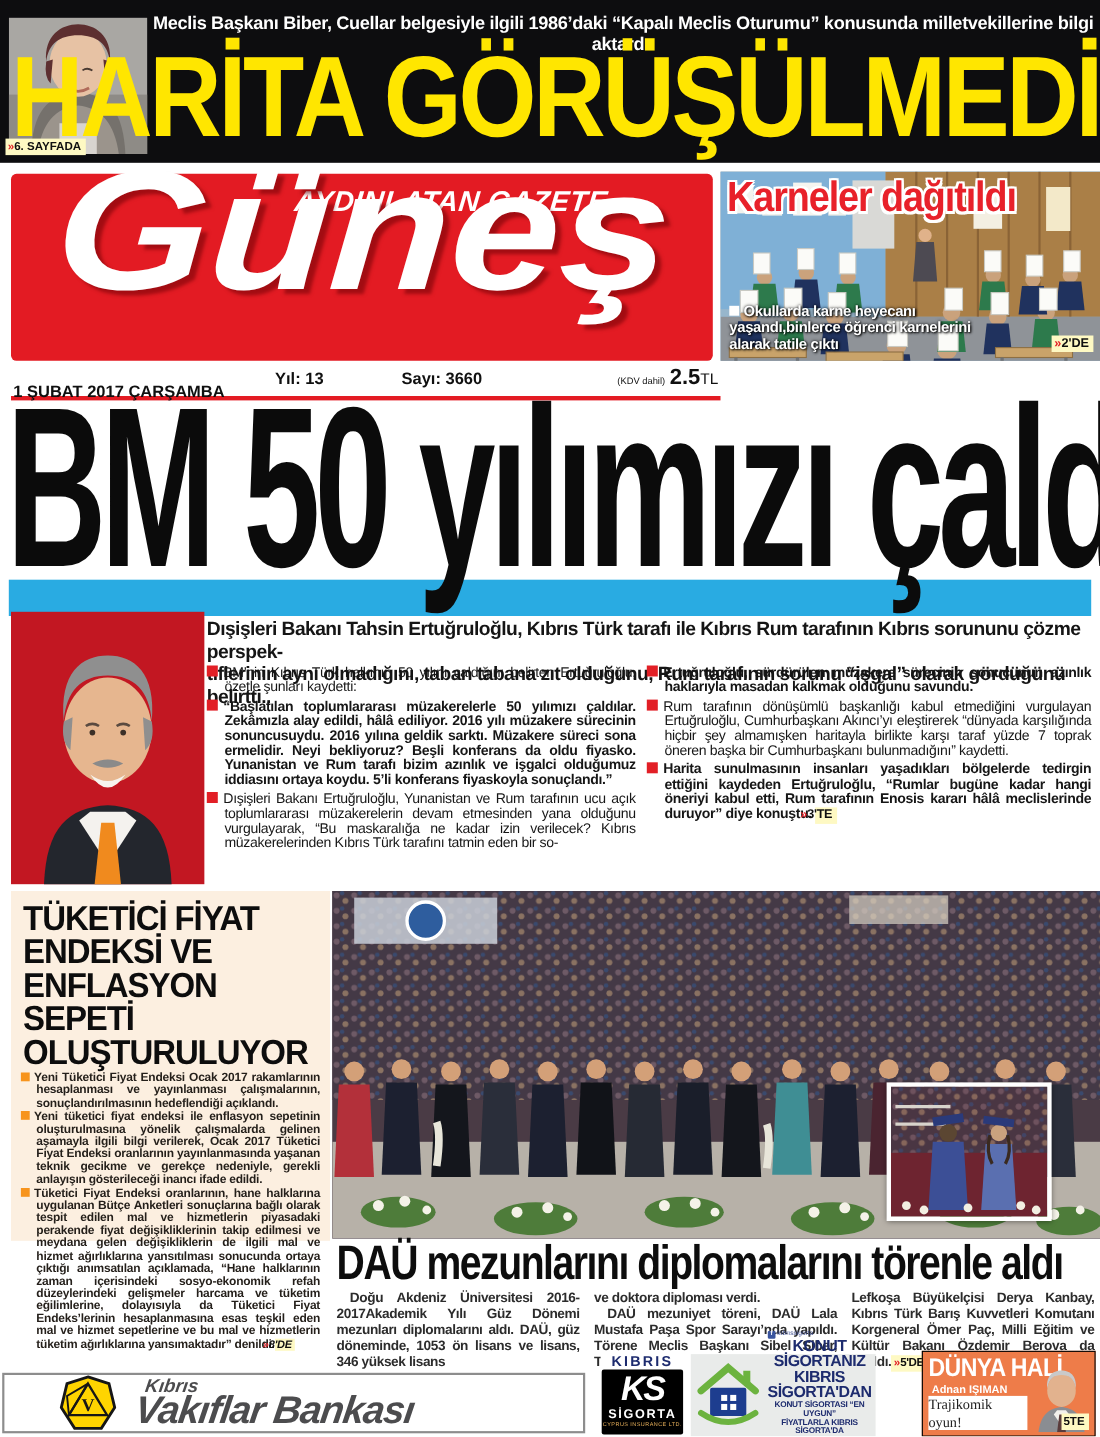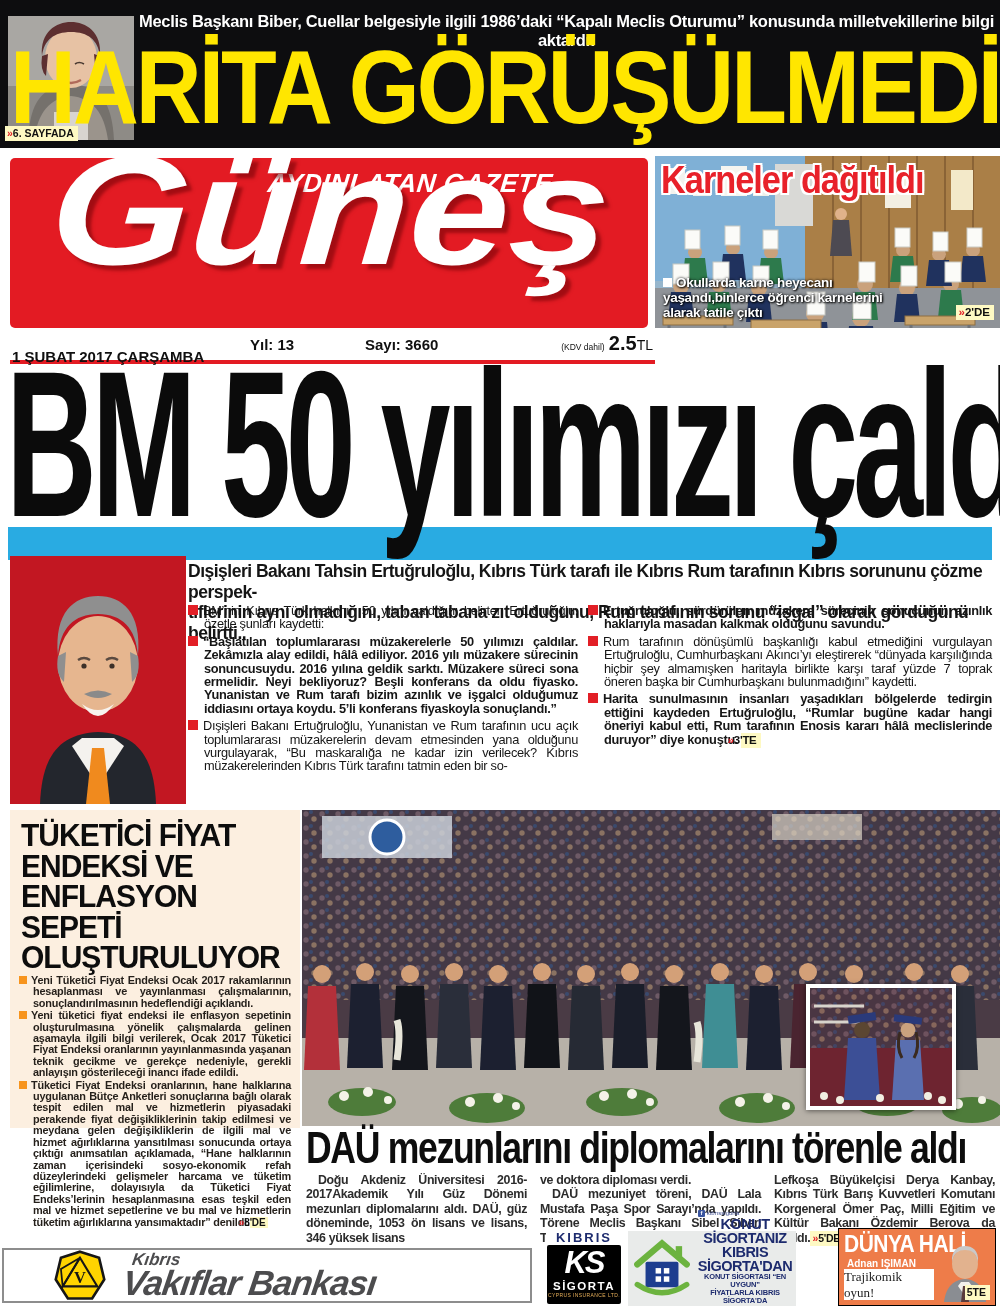--- a/index.html
+++ b/index.html
@@ -67,21 +67,21 @@
   .sq.or{background:#f7941d;}
 
   
   .tfe{position:absolute;left:10px;top:810px;width:290px;height:318px;background:#fcefe0;
        box-sizing:border-box;padding:8px 9px;}
   .tfe-headline{font-size:30px;font-weight:bold;line-height:29px;letter-spacing:-1px;color:#0d0d0d;
        transform:scaleY(1.05);transform-origin:left top;margin:2px 0 10px 2px;}
   .tfe p{margin:0 0 1px 0;font-size:10.9px;line-height:11.4px;font-weight:bold;letter-spacing:-0.2px;
        color:#241f1a;text-align:justify;padding-left:14px;text-indent:-14px;}
   .tfe .sq{width:8px;height:8px;margin-right:4px;}
-  .tfe .badge{font-size:10px;line-height:11px;padding:0 3px;}
+  .tfe .badge{font-size:10px;line-height:11px;padding:0 3px;font-style:italic;}
 
   
   .ceremony{position:absolute;left:302px;top:810px;width:698px;height:316px;overflow:hidden;background:#4a3b45;}
   .inset{position:absolute;right:44px;bottom:16px;width:142px;height:118px;border:4px solid #fff;
          box-shadow:0 1px 5px rgba(0,0,0,.5);}
 
   
   .dau-headline{position:absolute;left:306px;top:1126px;white-space:nowrap;color:#0d0d0d;font-weight:bold;
       font-size:40px;line-height:1;letter-spacing:-1.5px;transform:scale(0.89,1.1);transform-origin:left top;}
   .dau-cols{position:absolute;left:306px;top:1173px;width:690px;display:flex;gap:13px;}

